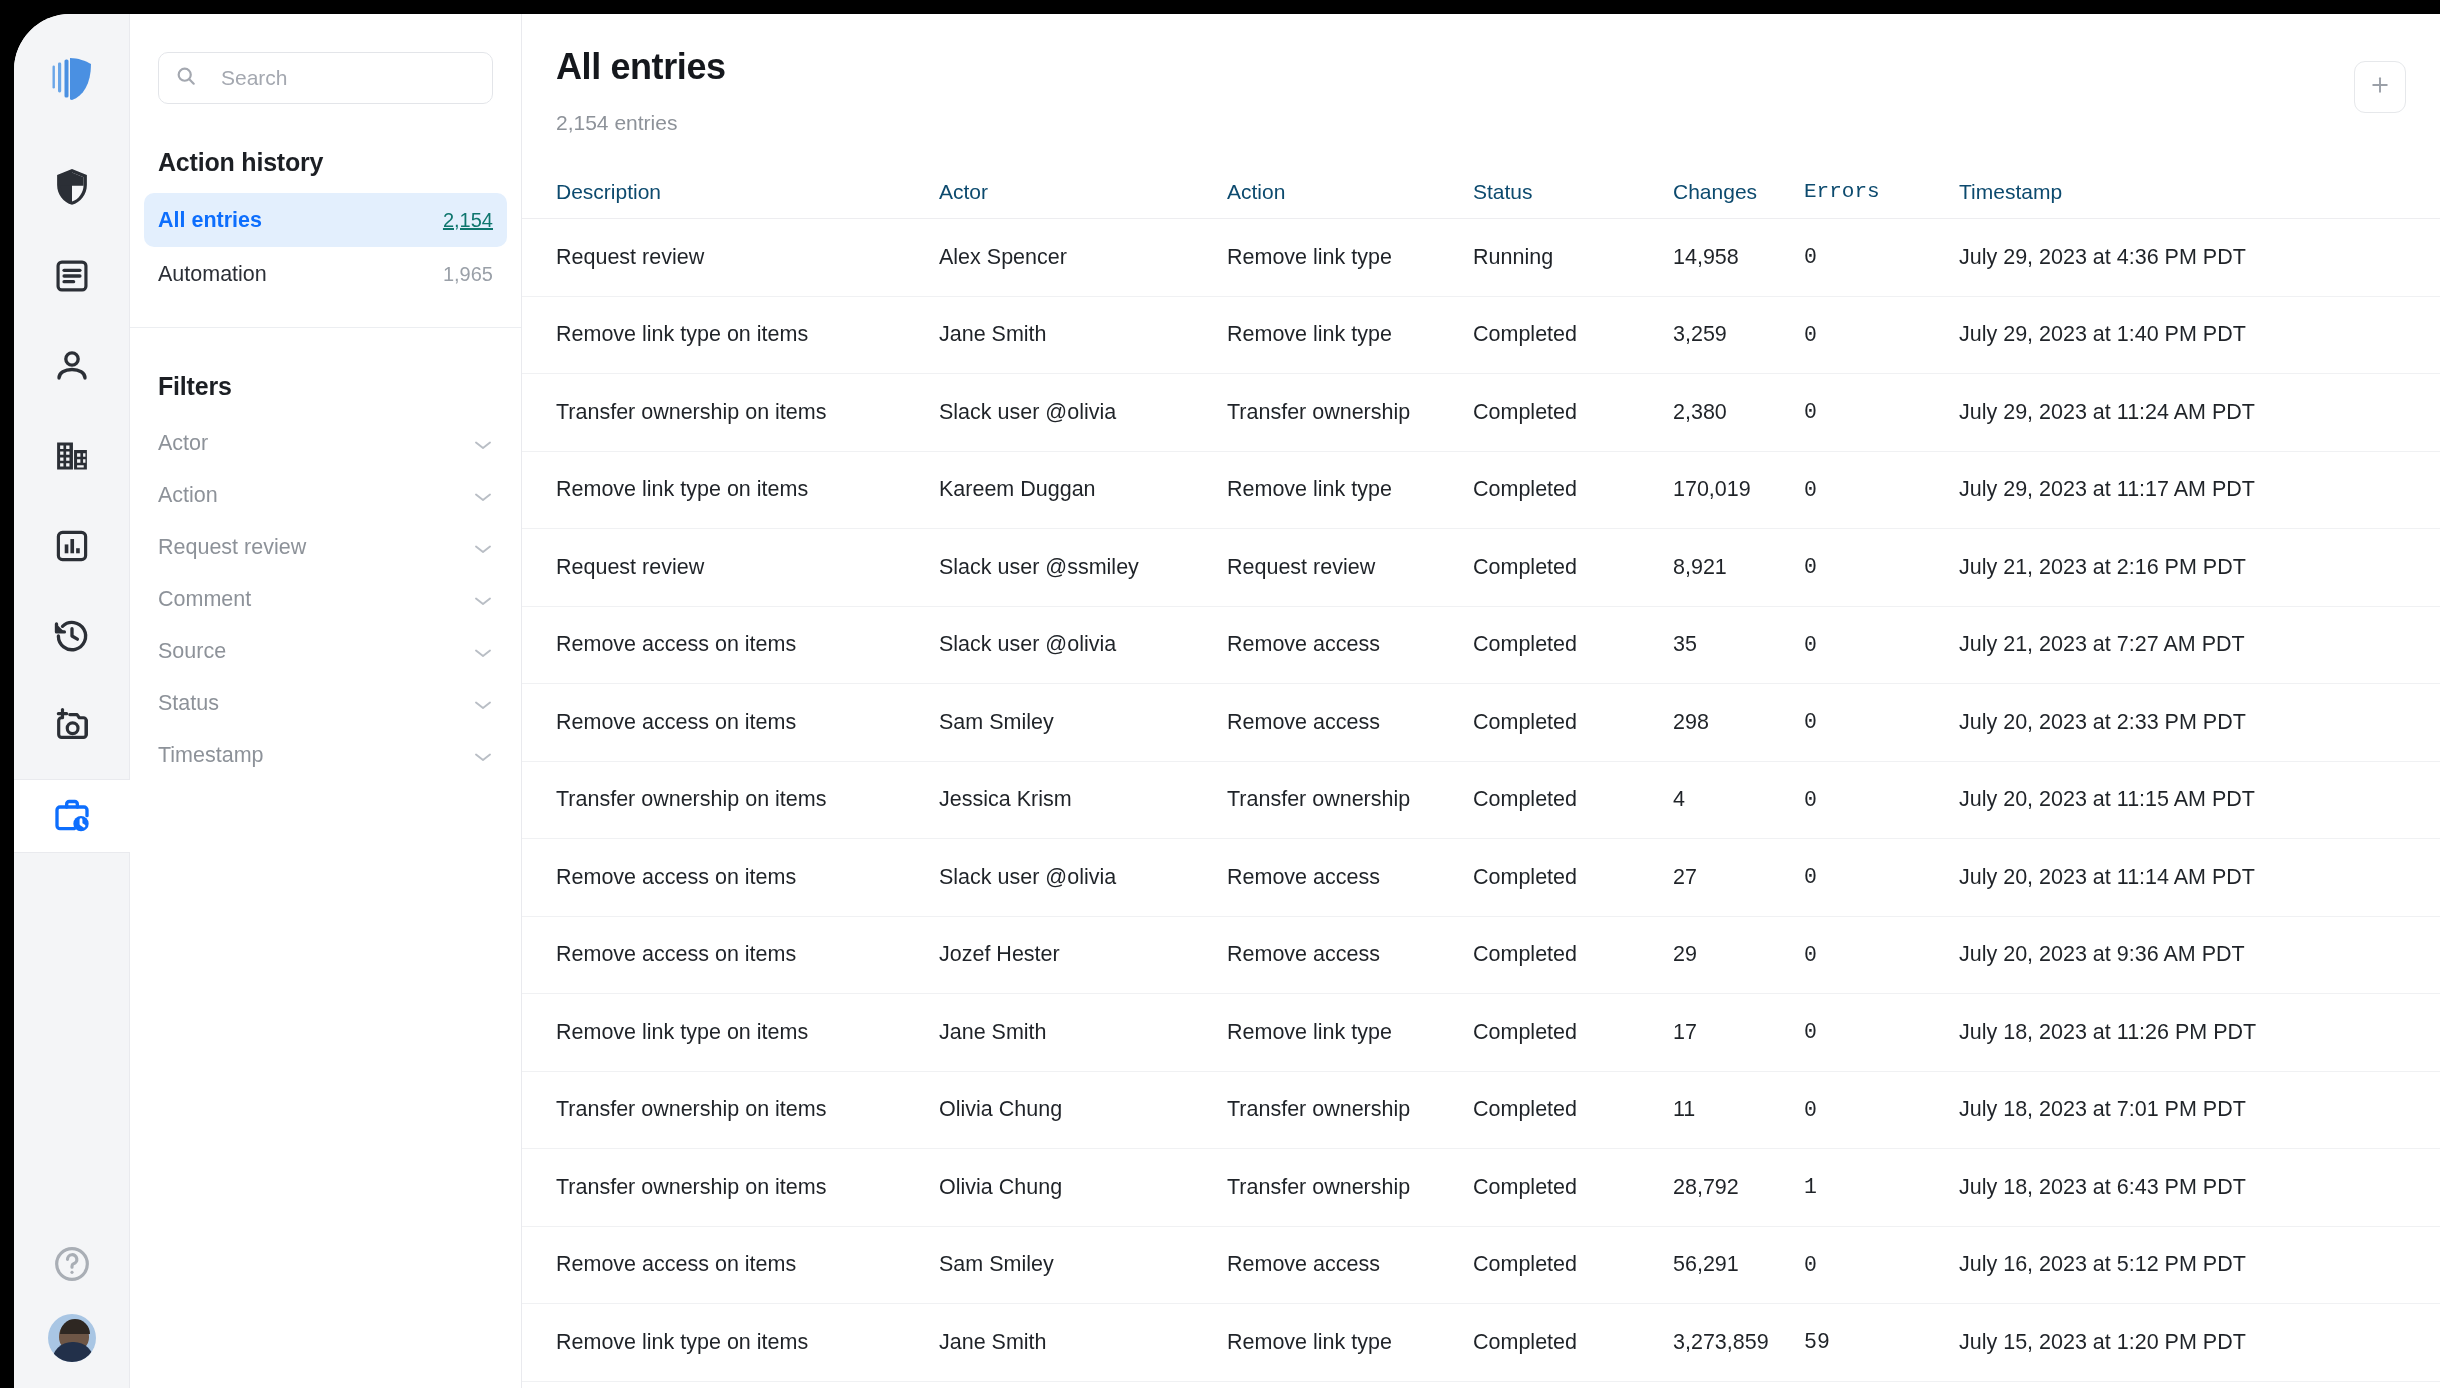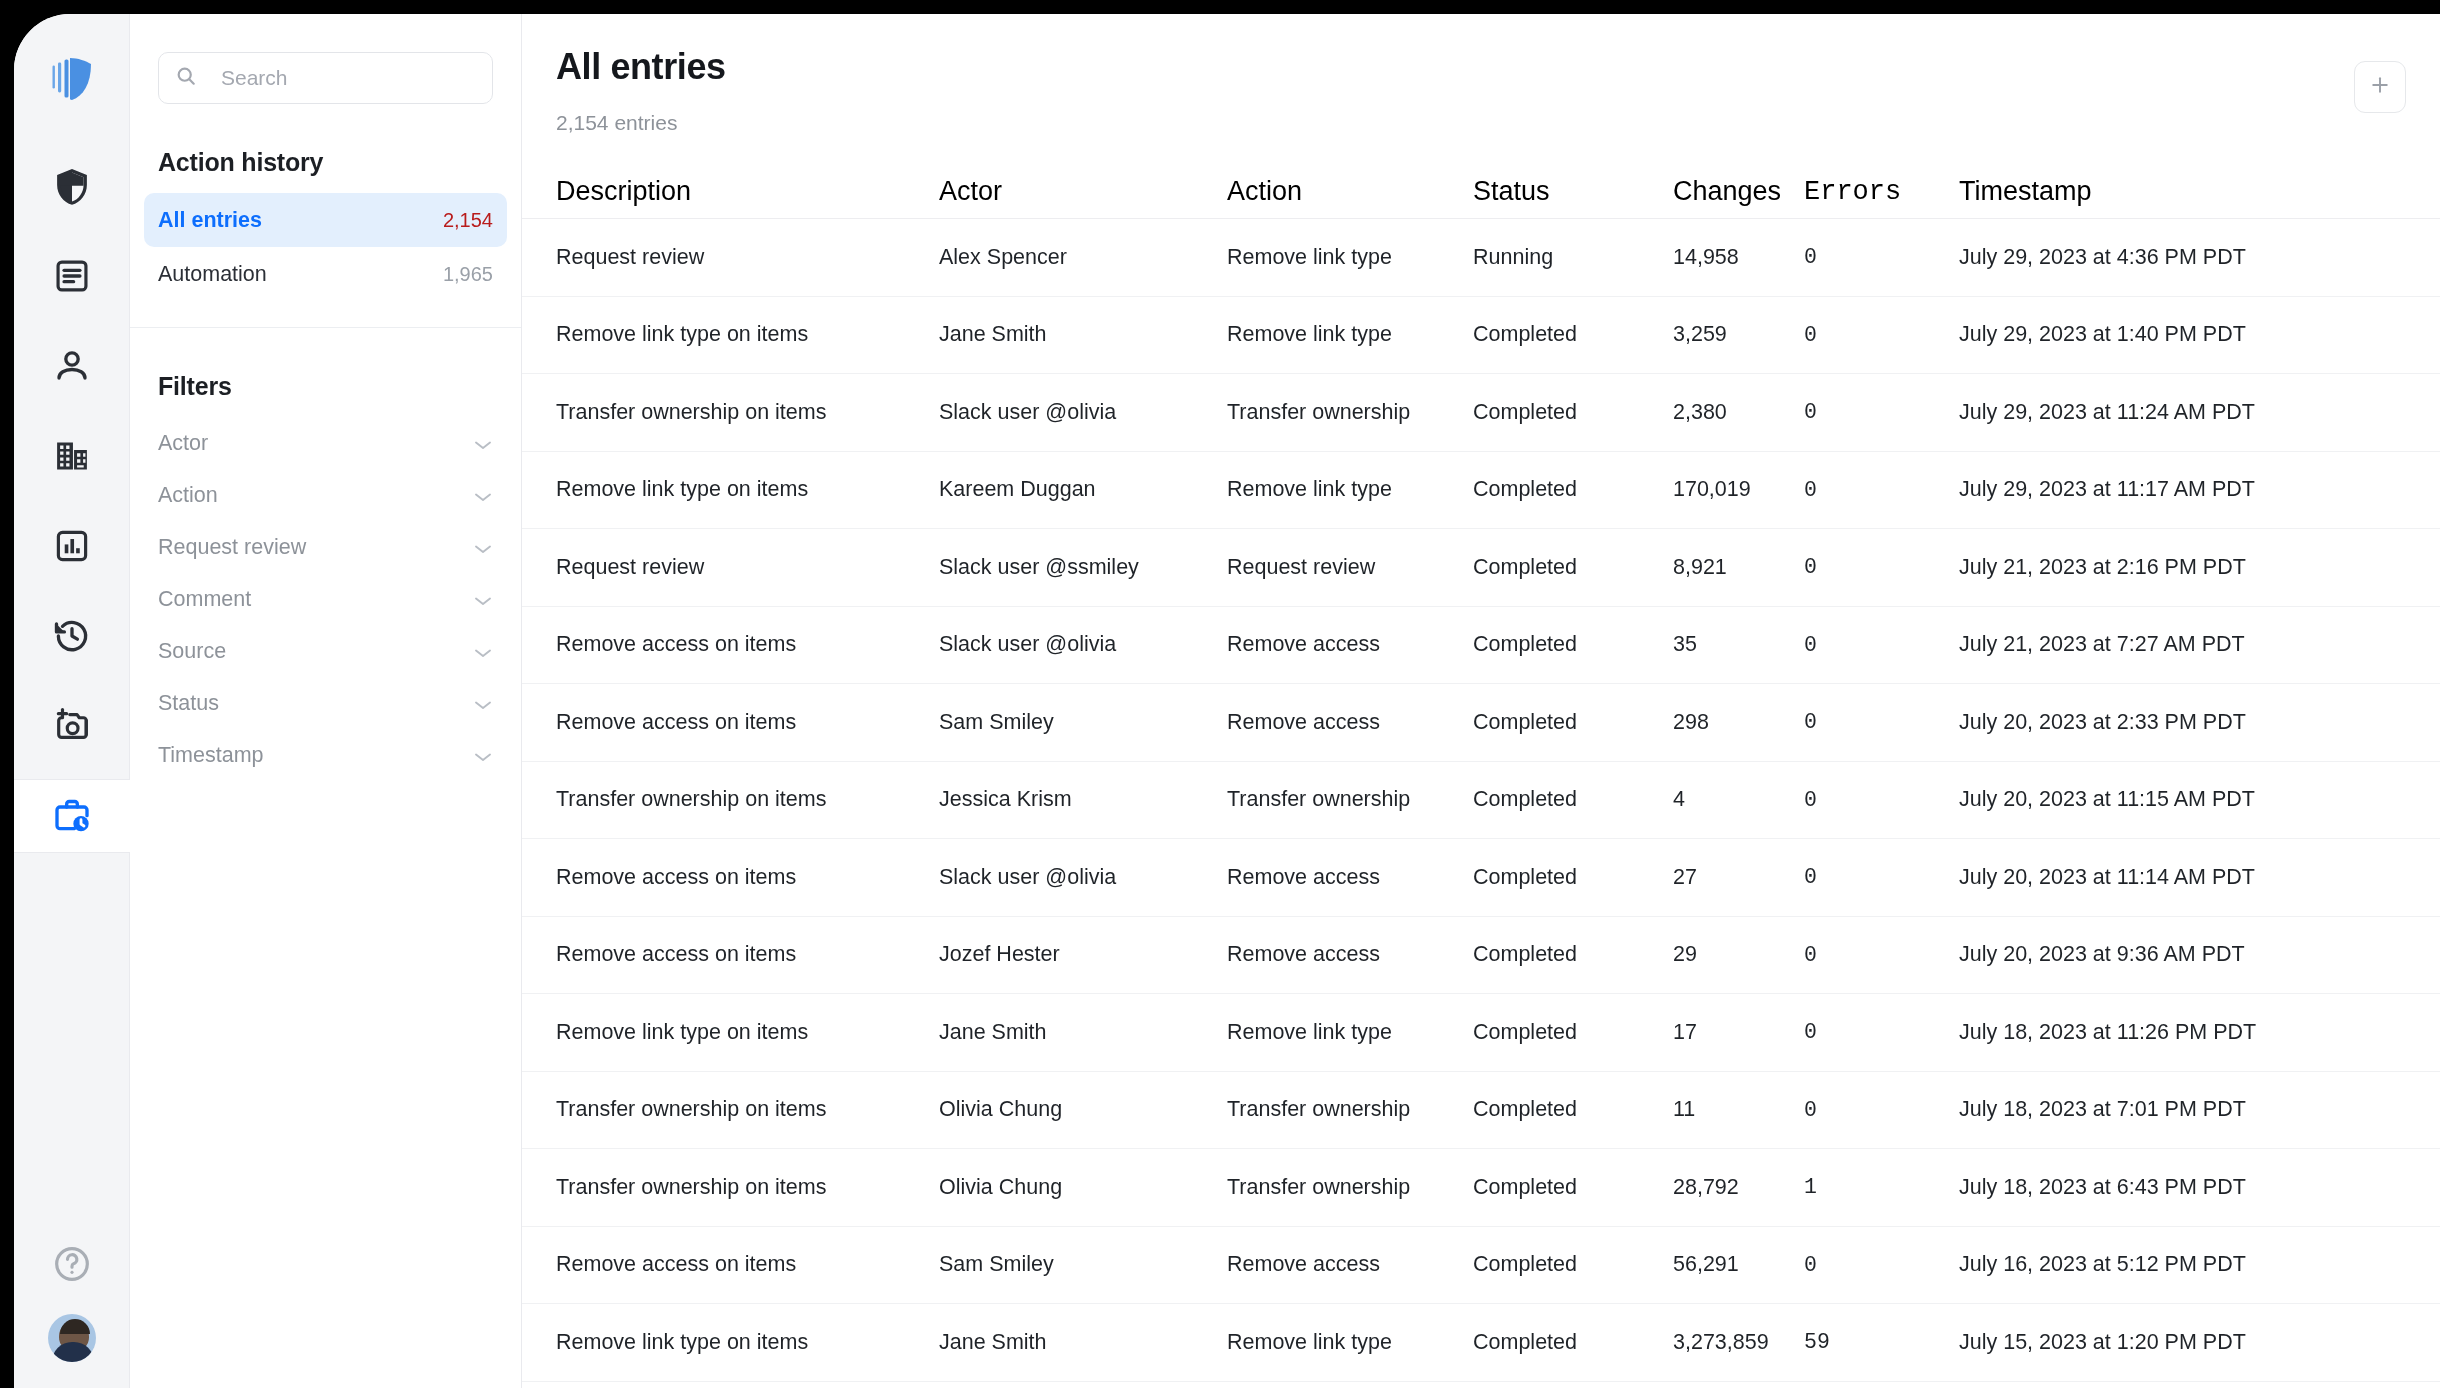--- a/index.html
+++ b/index.html
@@ -149,21 +149,21 @@
     justify-content: space-between;
     height: 54px;
     padding: 0 14px;
     border-radius: 10px;
     cursor: pointer;
   }
   .nav-item .nav-label { font-size: 21.5px; color: #2b2f36; }
   .nav-item .nav-count { font-size: 20px; color: #9aa0a8; }
   .nav-item.active { background: #e3effd; }
   .nav-item.active .nav-label { color: #0d6efd; font-weight: bold; }
-  .nav-item.active .nav-count { color: #b91c1c; }
+  .nav-item.active .nav-count { color: #0f766e; text-decoration: underline; }
 
   #sidebar-divider {
     height: 1px;
     background: #eceef1;
     margin: 26px 0 0 0;
   }
 
   .filter-list { padding: 0 28px; }
   .filter-item {
     display: flex;
@@ -206,22 +206,22 @@
     display: flex;
     align-items: center;
     padding: 0 34px;
     position: relative;
   }
   .t-head {
     height: 54px;
     border-bottom: 1px solid #ededf0;
   }
   .t-head .cell {
-    font-size: 27px;
-    color: #000000;
+    font-size: 21px;
+    color: #0c4a6e;
   }
   .t-body-row {
     height: 77.5px;
     border-bottom: 1px solid #f0f1f3;
   }
   .t-body-row .cell {
     font-size: 21.5px;
     color: #1f2328;
   }
   .cell { overflow: hidden; white-space: nowrap; text-overflow: ellipsis; }

